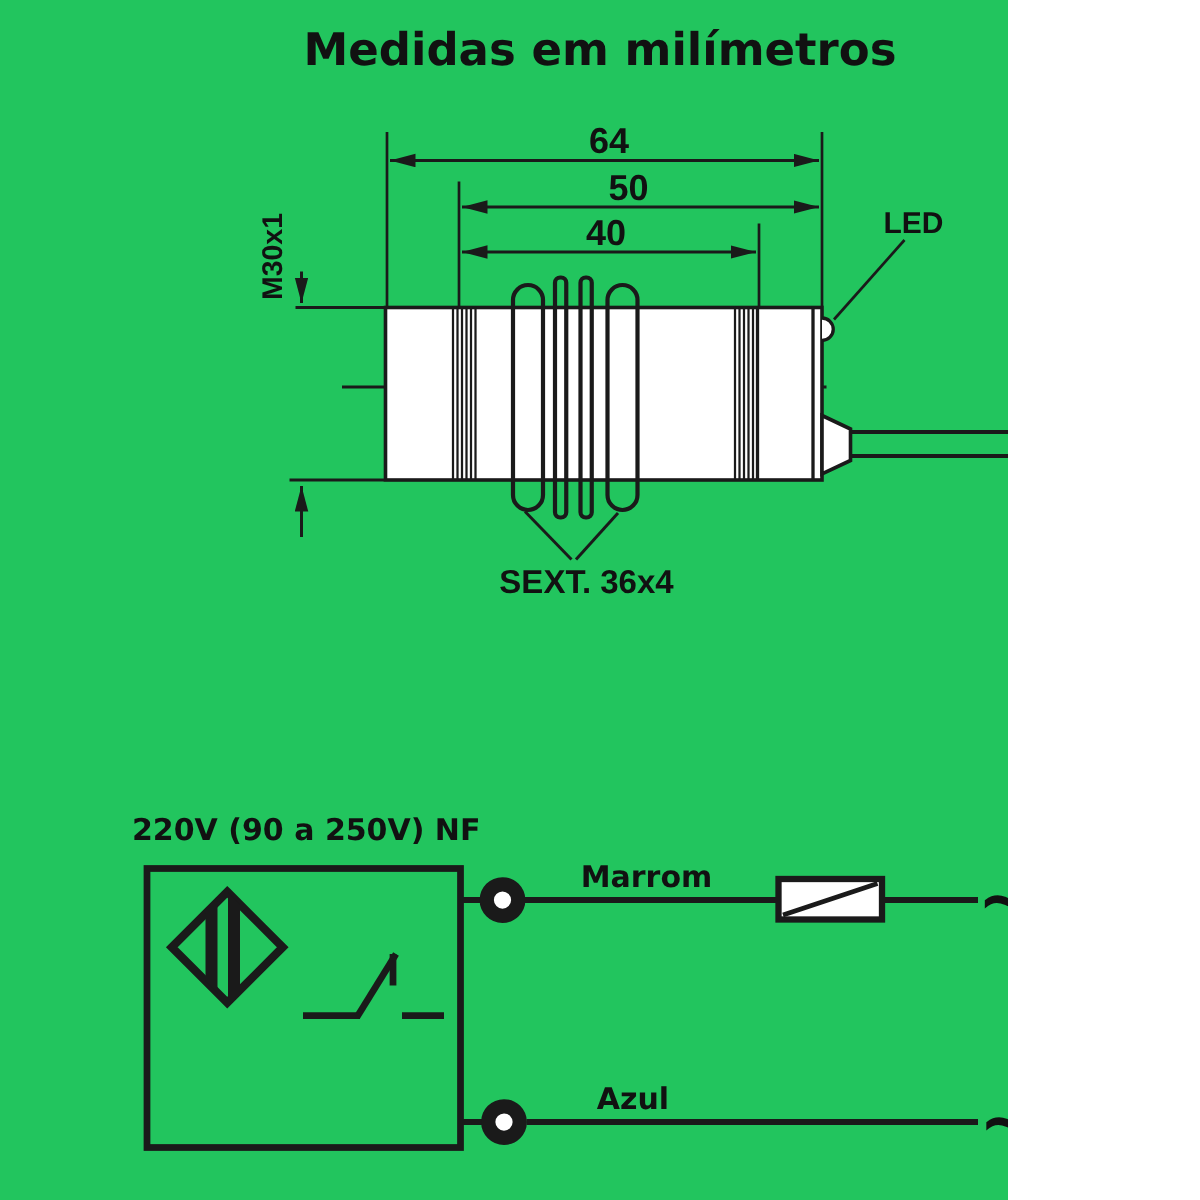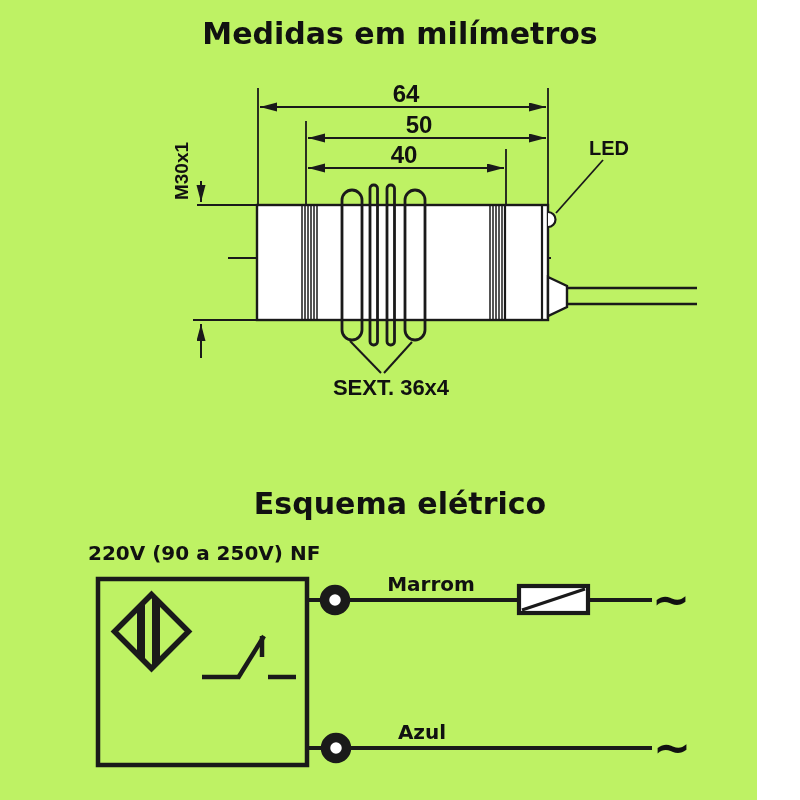--- a/index.html
+++ b/index.html
@@ -1,16 +1,16 @@
 <!DOCTYPE html>
 <html><head>
 <meta charset="utf-8">
 <style>
   html,body{margin:0;padding:0;background:#ffffff;}
-  #stage{position:relative;width:757px;height:800px;background:#bef264;overflow:hidden;
+  #stage{position:relative;width:672px;height:800px;background:#22c55e;overflow:hidden;
          font-family:"DejaVu Sans",sans-serif;}
   .title{position:absolute;left:0;width:800px;text-align:center;font-weight:bold;
          color:#111;font-family:"DejaVu Sans",sans-serif;letter-spacing:0px;}
   #title-dimensions{top:16px;font-size:30px;}
   #title-schematic{top:486px;font-size:30px;}
   svg text{fill:#111;}
   .dimtext{font-family:"Liberation Sans",sans-serif;font-weight:bold;font-size:24px;}
   .dimtext-small{font-family:"Liberation Sans",sans-serif;font-weight:bold;font-size:19px;}
   .labeltext{font-family:"Liberation Sans",sans-serif;font-weight:bold;font-size:20px;}
   .sexttext{font-family:"Liberation Sans",sans-serif;font-weight:bold;font-size:22px;}
@@ -18,21 +18,20 @@
   .supplytext{font-family:"DejaVu Sans",sans-serif;font-weight:bold;font-size:20px;}
   .actext{font-family:"DejaVu Sans",sans-serif;font-weight:bold;font-size:46px;}
 </style>
 </head>
 <body>
 
 <div id="stage">
 
   <div id="title-dimensions" class="title">Medidas em milímetros</div>
 
-  <div id="title-schematic" class="title">Esquema elétrico</div>
 
   <svg width="800" height="800" viewBox="0 0 800 800" style="position:absolute;left:0;top:0;">
     <defs>
       <marker id="arr" markerUnits="userSpaceOnUse" markerWidth="18" markerHeight="10" refX="17" refY="4.5" orient="auto-start-reverse">
         <path d="M0,0 L17,4.5 L0,9 z" fill="#1a1a1a"></path>
       </marker>
     </defs>
 
     <g stroke="#1a1a1a" fill="none">
 

